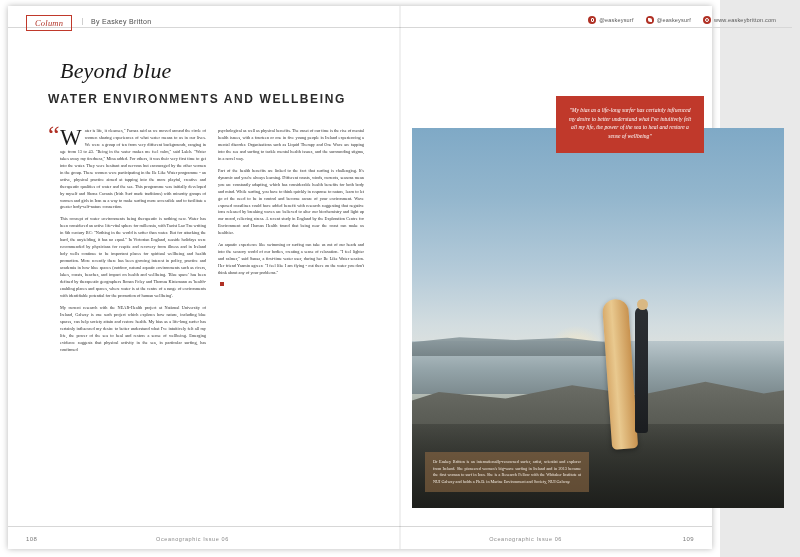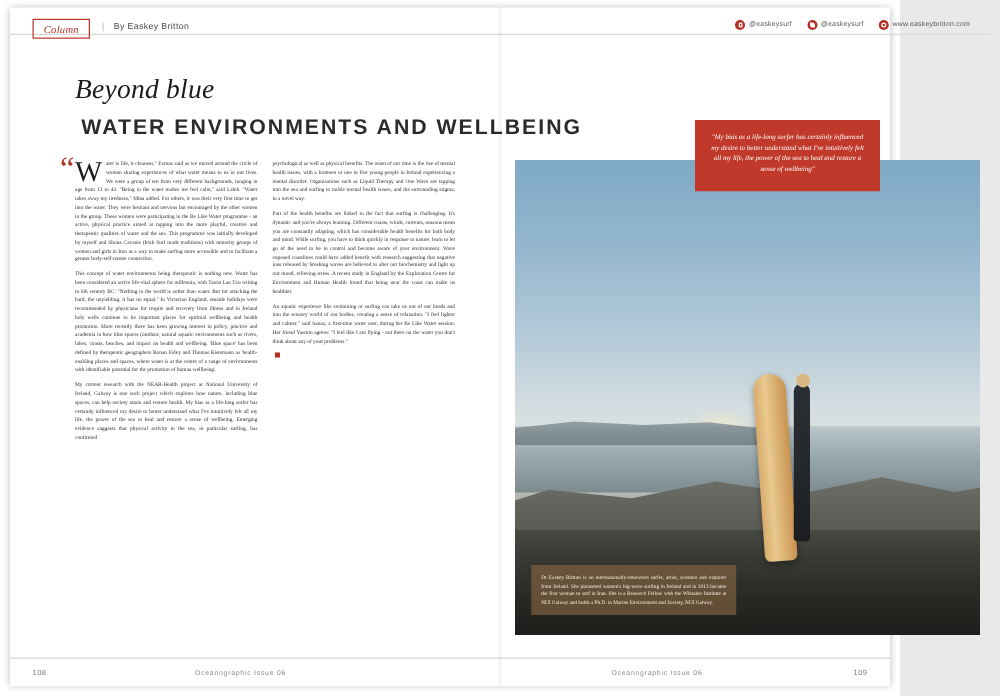--- a/index.html
+++ b/index.html
@@ -131,24 +131,24 @@
     left: 60px;
     top: 58px;
     font-family: "Liberation Serif", serif;
     font-style: italic;
     font-size: 22px;
     color: #1a1a1a;
     letter-spacing: 0.2px;
   }
   .subtitle {
     position: absolute;
-    left: 65px;
+    left: 48px;
     top: 92px;
     font-family: "Liberation Sans", sans-serif;
-    font-size: 17px;
+    font-size: 12px;
     font-weight: bold;
     color: #2b2b2b;
     letter-spacing: 1.6px;
   }
 
   
   .col {
     position: absolute;
     font-family: "Liberation Serif", serif;
     font-size: 4.3px;

